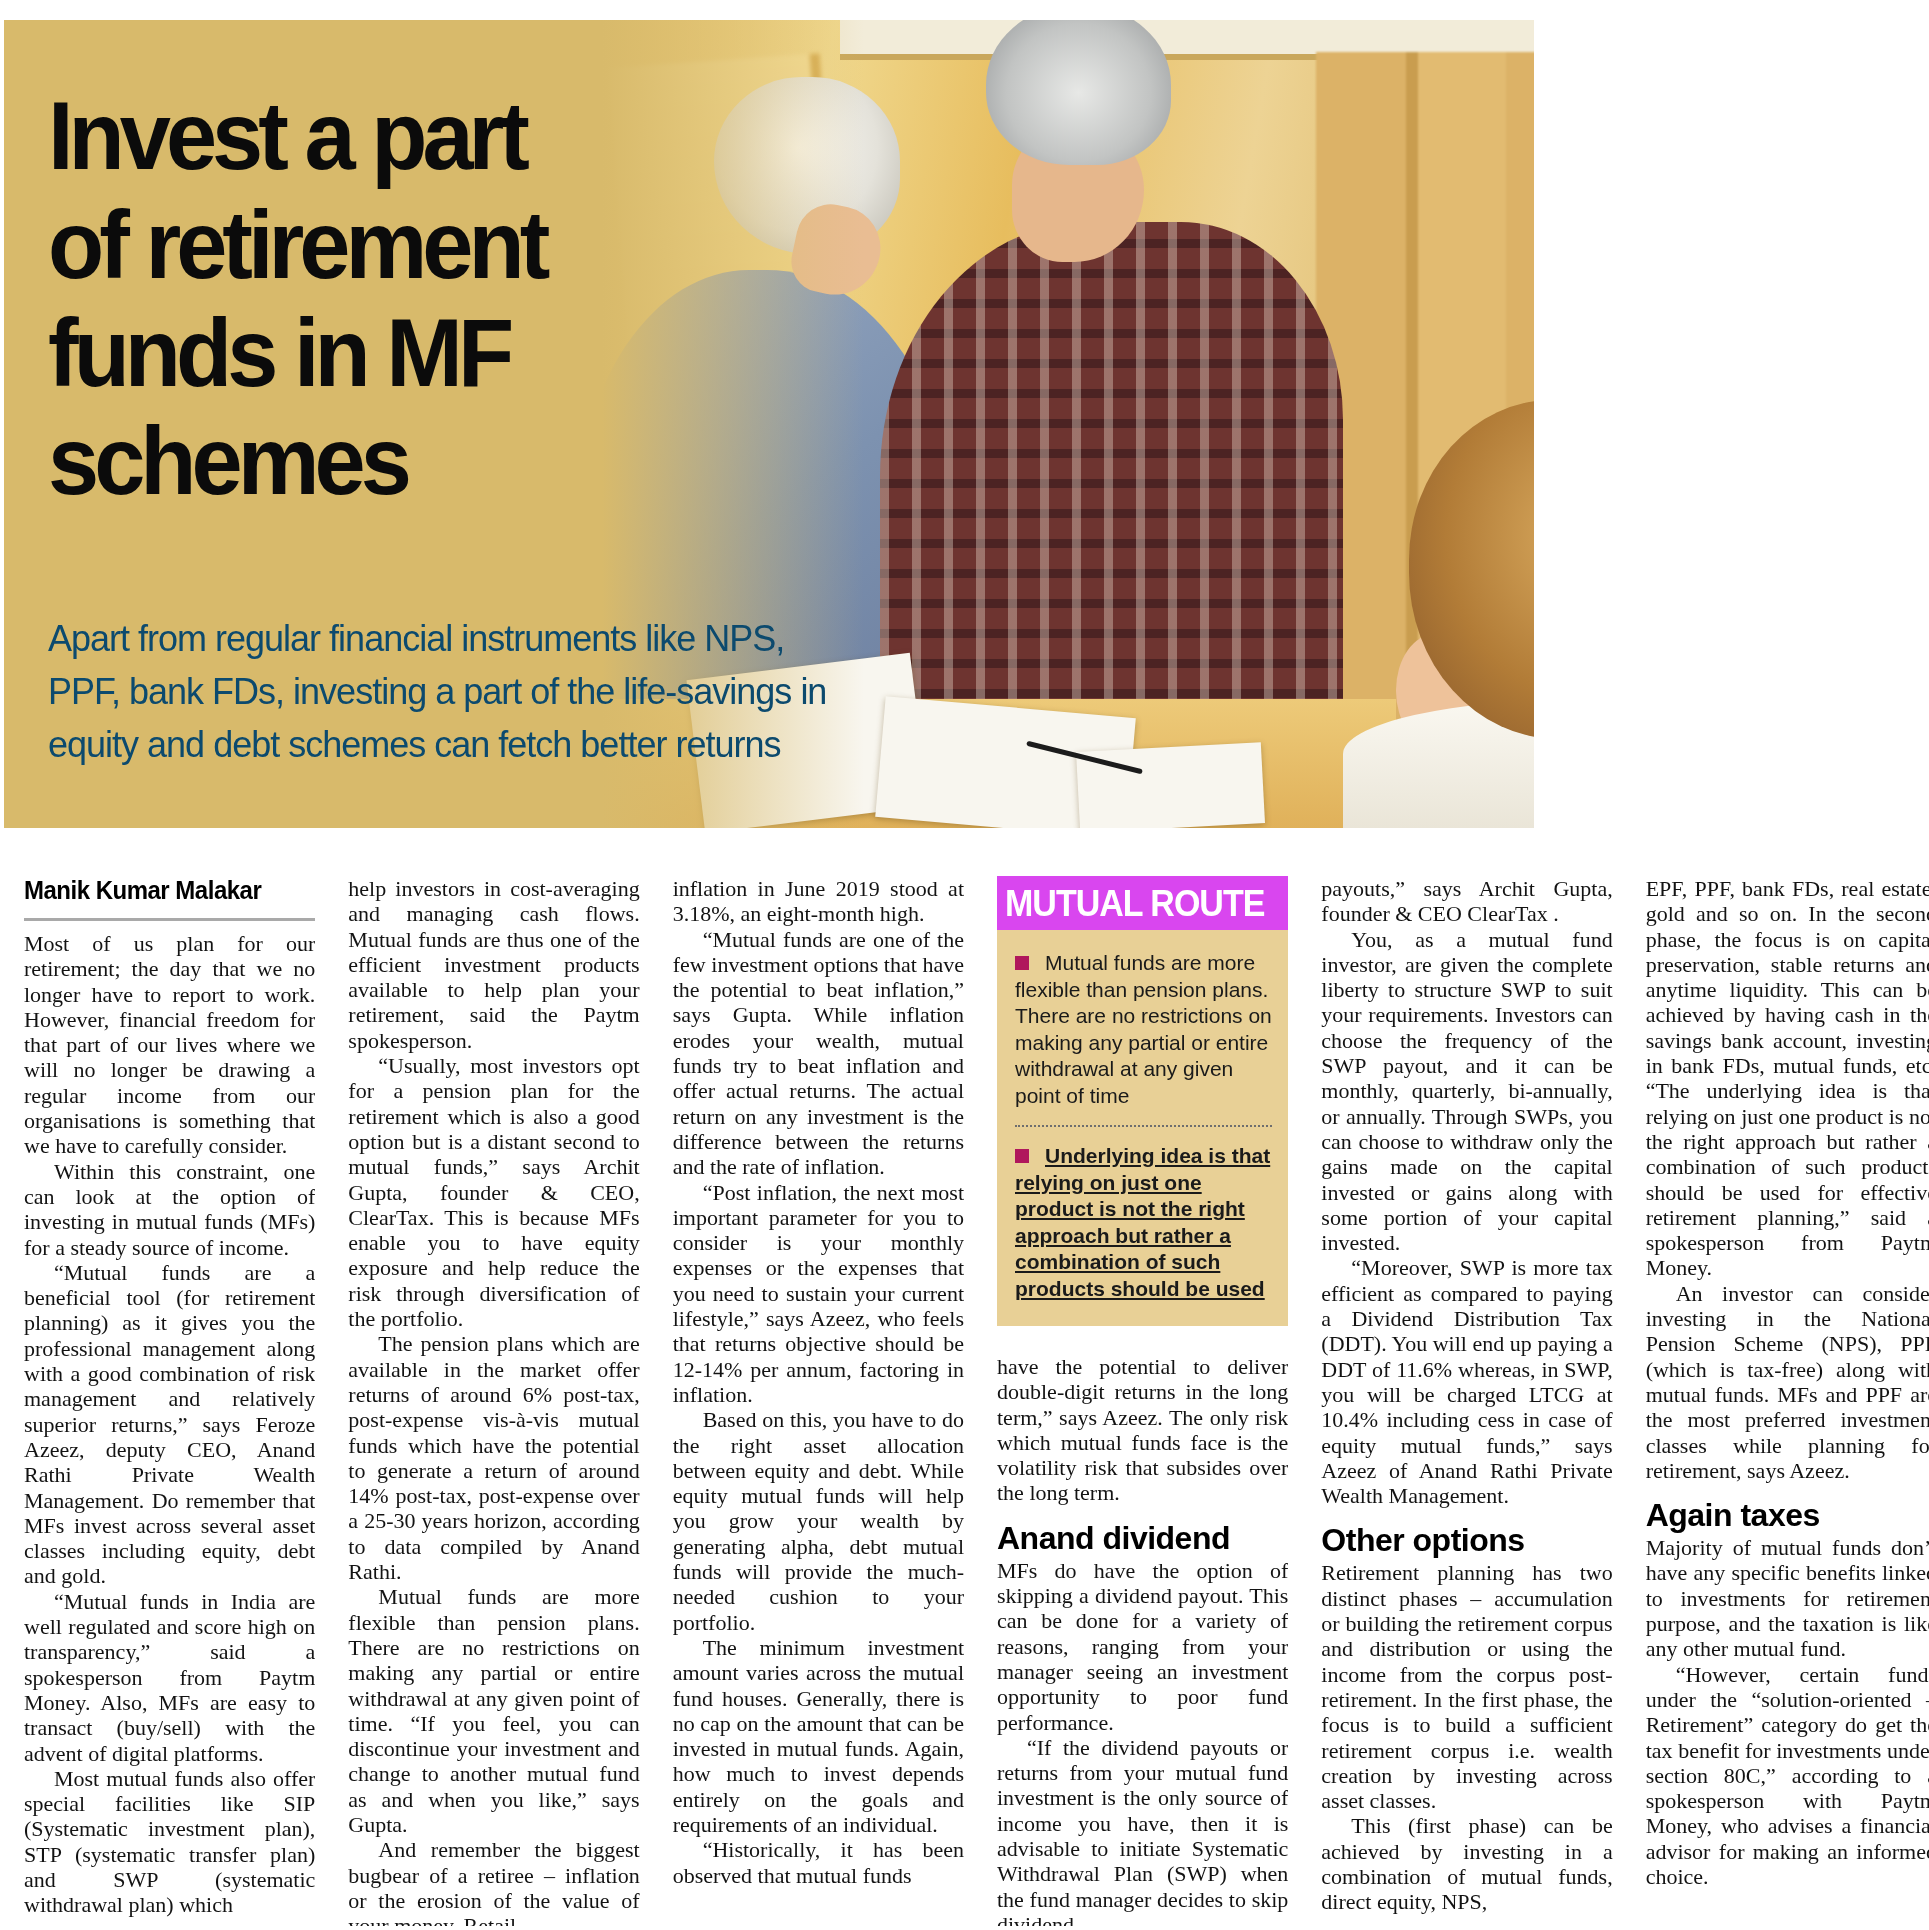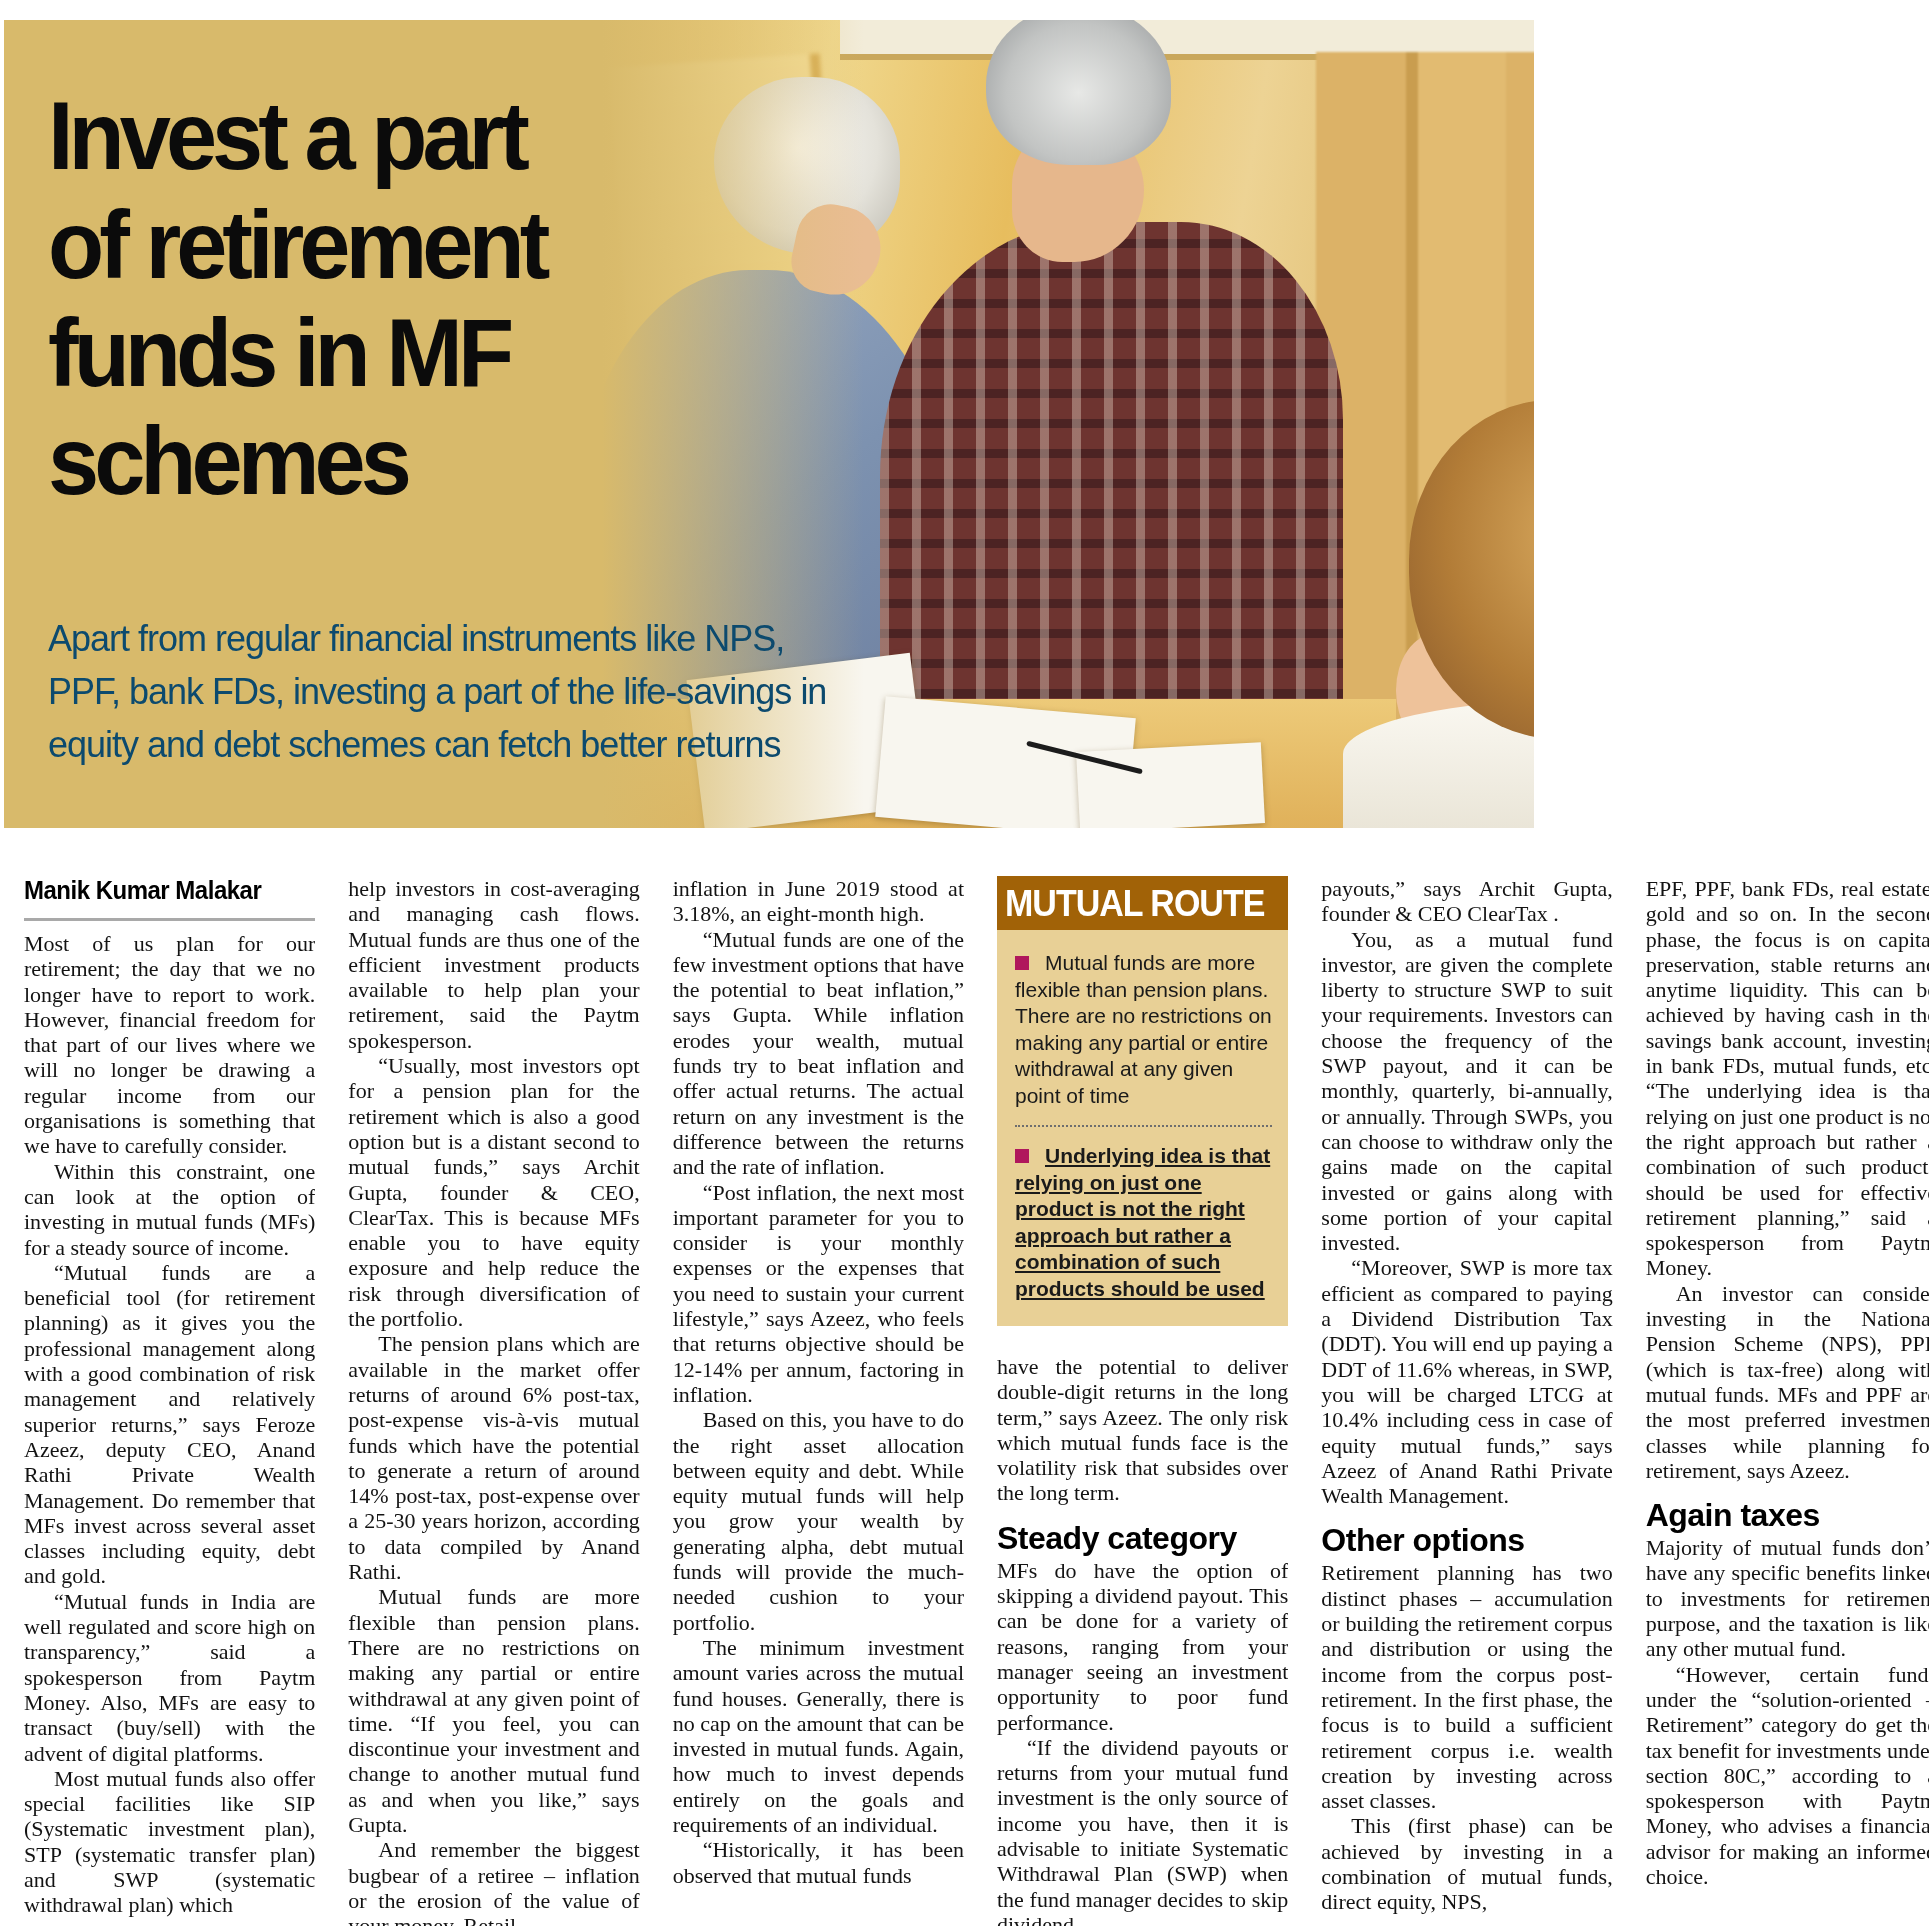--- a/index.html
+++ b/index.html
@@ -155,31 +155,31 @@
   <div class="col">
       <p class="body-p">inflation in June 2019 stood at 3.18%, an eight-month high.</p>
       <p class="body-p indent">“Mutual funds are one of the few investment options that have the potential to beat inflation,” says Gupta. While inflation erodes your wealth, mutual funds try to beat inflation and offer actual returns. The actual return on any investment is the difference between the returns and the rate of inflation.</p>
       <p class="body-p indent">“Post inflation, the next most important parameter for you to consider is your monthly expenses or the expenses that you need to sustain your current lifestyle,” says Azeez, who feels that returns objective should be 12-14% per annum, factoring in inflation.</p>
       <p class="body-p indent">Based on this, you have to do the right asset allocation between equity and debt. While equity mutual funds will help you grow your wealth by generating alpha, debt mutual funds will provide the much-needed cushion to your portfolio.</p>
       <p class="body-p indent">The minimum investment amount varies across the mutual fund houses. Generally, there is no cap on the amount that can be invested in mutual funds. Again, how much to invest depends entirely on the goals and requirements of an individual.</p>
       <p class="body-p indent">“Historically, it has been observed that mutual funds</p>
     </div>
   <div class="col">
     <div class="mr-box" style="background: rgb(232, 208, 150);">
-      <div class="mr-head" style="background: #a16207; padding-left: 8px;">
+      <div class="mr-head" style="background: #d946ef; padding-left: 8px;">
         <span class="mr-title">MUTUAL ROUTE</span>
       </div>
       <div class="mr-body">
         <div class="mr-item"><span class="mr-bullet" style="background: rgb(176, 23, 92);"></span><span>Mutual funds are more flexible than pension plans. There are no restrictions on making any partial or entire withdrawal at any given point of time</span></div>
         <div class="mr-sep"></div>
         <div class="mr-item bold"><span class="mr-bullet" style="background: rgb(176, 23, 92);"></span><span>Underlying idea is that relying on just one product is not the right approach but rather a combination of such products should be used</span></div>
       </div>
     </div>
   <p class="body-p">have the potential to deliver double-digit returns in the long term,” says Azeez. The only risk which mutual funds face is the volatility risk that subsides over the long term.</p>
-      <h3 class="section-h">Steady category</h3>
+      <h3 class="section-h">Anand dividend</h3>
       <p class="body-p">MFs do have the option of skipping a dividend payout. This can be done for a variety of reasons, ranging from your manager seeing an investment opportunity to poor fund performance.</p>
       <p class="body-p indent">“If the dividend payouts or returns from your mutual fund investment is the only source of income you have, then it is advisable to initiate Systematic Withdrawal Plan (SWP) when the fund manager decides to skip dividend</p>
     </div>
   <div class="col">
       <p class="body-p">payouts,” says Archit Gupta, founder &amp; CEO ClearTax .</p>
       <p class="body-p indent">You, as a mutual fund investor, are given the complete liberty to structure SWP to suit your requirements. Investors can choose the frequency of the SWP payout, and it can be monthly, quarterly, bi-annually, or annually. Through SWPs, you can choose to withdraw only the gains made on the capital invested or gains along with some portion of your capital invested.</p>
       <p class="body-p indent">“Moreover, SWP is more tax efficient as compared to paying a Dividend Distribution Tax (DDT). You will end up paying a DDT of 11.6% whereas, in SWP, you will be charged LTCG at 10.4% including cess in case of equity mutual funds,” says Azeez of Anand Rathi Private Wealth Management.</p>
       <h3 class="section-h">Other options</h3>
       <p class="body-p">Retirement planning has two distinct phases – accumulation or building the retirement corpus and distribution or using the income from the corpus post-retirement. In the first phase, the focus is to build a sufficient retirement corpus i.e. wealth creation by investing across asset classes.</p>
       <p class="body-p indent">This (first phase) can be achieved by investing in a combination of mutual funds, direct equity, NPS,</p>

